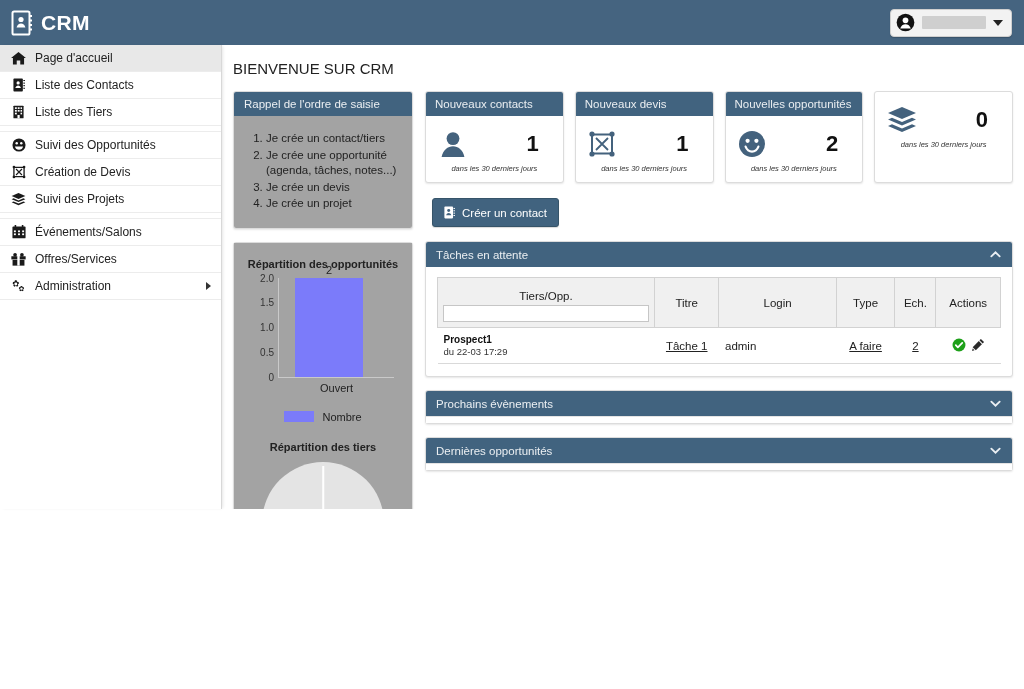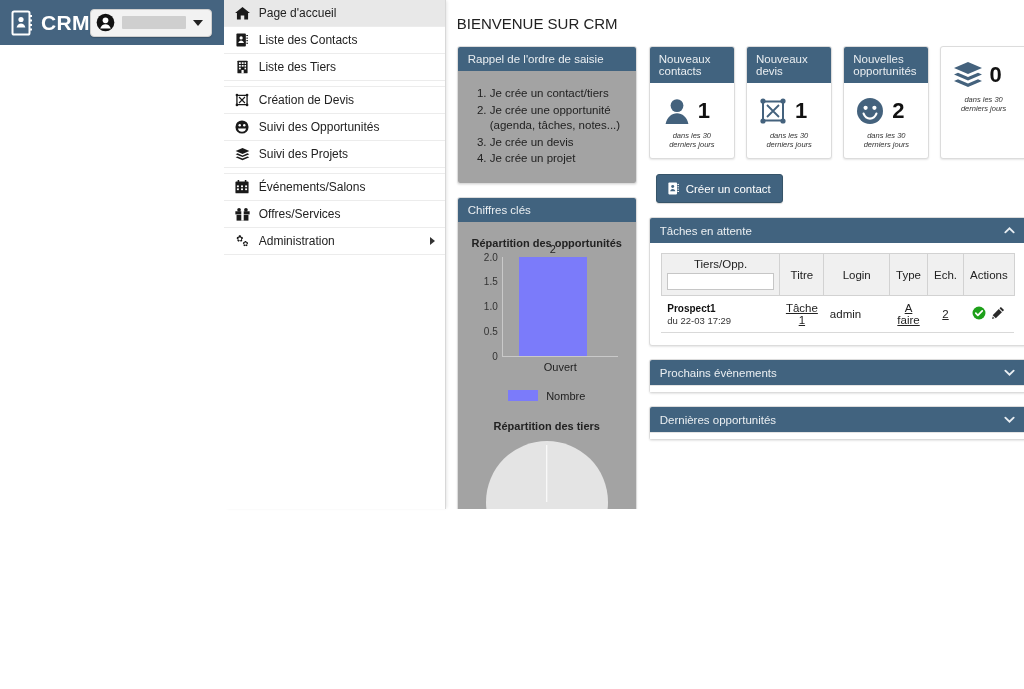--- a/index.html
+++ b/index.html
@@ -3,21 +3,21 @@
 <meta charset="utf-8">
 <style>
   * { box-sizing: border-box; }
   html, body { margin:0; padding:0; }
   body {
     width:1024px; height:689px; overflow:hidden;
     font-family:"Liberation Sans", sans-serif;
     background:#ffffff; color:#333;
     font-size:12px;
   }
-  .app { position:relative; width:1024px; height:509px; display:flex; flex-direction:row; }
+  .app { position:relative; width:1024px; height:509px; display:flex; flex-direction:column; }
 
   
   .topbar {
     height:45px; background:#456480; display:flex; align-items:center;
     justify-content:space-between; padding:0 12px 0 10px; flex:0 0 45px;
   }
   .brand { display:flex; align-items:center; gap:9px; }
   .brand-icon { width:22px; height:26px; display:block; }
   .brand-text { color:#fff; font-size:21px; font-weight:bold; letter-spacing:.3px; }
   .userbox {
@@ -95,21 +95,21 @@
   }
   .btn svg { display:block; }
 
   
   .tbl-wrap { padding:10px 11px 12px 11px; }
   table.tasks { width:100%; border-collapse:collapse; font-size:11.5px; }
   table.tasks th {
     background:#f0f0f0; border:1px solid #d2d2d2; color:#222; font-weight:normal;
     padding:5px 6px; text-align:center; vertical-align:middle;
   }
-  table.tasks th.filter-col { padding:4px 5px 5px 5px;margin-left:8px; }
+  table.tasks th.filter-col { padding:12px 5px 5px 5px;margin-left:8px; }
   .th-lbl { display:block; text-align:center; padding-bottom:3px; }
   .filter-input {
     width:100%; height:17px; border:1px solid #c6c6c6; background:#fff;
     font-family:"Liberation Sans", sans-serif; font-size:11px; padding:0 4px;
   }
   table.tasks td { border-bottom:1px solid #d9d9d9; padding:6px 6px; color:#222; vertical-align:middle; }
   td.c { text-align:center;text-decoration:underline; }
   .tiers-name { font-weight:bold; font-size:10px; color:#111; }
   .tiers-date { font-size:9.5px; color:#333; margin-top:1px; }
   .act-icons { display:flex; align-items:center; justify-content:center; gap:5px; }
@@ -211,45 +211,45 @@
             </g>
           </svg>
         </span>
         <span class="lbl">Liste des Tiers</span>
       </div>
 
       <div class="nav-sep"></div>
 
       <div class="nav-item">
         <span class="ic">
+          <svg viewBox="0 0 16 16" width="14" height="14">
+            <circle cx="8" cy="8" r="7.5" fill="#1a1a1a"></circle>
+            <circle cx="5.4" cy="6" r="1.4" fill="#fff"></circle>
+              <circle cx="10.6" cy="6" r="1.4" fill="#fff"></circle>
+            <path d="M3.4 9.6h9.2a4.7 4.7 0 0 1-9.2 0z" fill="#fff"></path>
+          </svg>
+        </span>
+        <span class="lbl">Suivi des Opportunités</span>
+      </div>
+
+      <div class="nav-item">
+        <span class="ic">
           <svg viewBox="0 0 16 16" width="14" height="14" fill="none" stroke="#1a1a1a" stroke-width="1.5">
             <path d="M2.2 2.4v11.2M13.8 2.4v11.2"></path>
             <path d="M2.2 2.8h11.6M2.2 13.2h11.6"></path>
             <path d="M4.6 4.6l6.8 6.8M11.4 4.6l-6.8 6.8" stroke-width="1.3"></path>
             <g fill="#1a1a1a" stroke="none">
               <circle cx="2.2" cy="2.4" r="1.5"></circle>
                 <circle cx="13.8" cy="2.4" r="1.5"></circle>
               <circle cx="2.2" cy="13.6" r="1.5"></circle>
                 <circle cx="13.8" cy="13.6" r="1.5"></circle>
             </g>
           </svg>
         </span>
         <span class="lbl">Création de Devis</span>
-      </div>
-
-      <div class="nav-item">
-        <span class="ic">
-          <svg viewBox="0 0 16 16" width="14" height="14">
-            <circle cx="8" cy="8" r="7.5" fill="#1a1a1a"></circle>
-            <circle cx="5.4" cy="6" r="1.4" fill="#fff"></circle>
-              <circle cx="10.6" cy="6" r="1.4" fill="#fff"></circle>
-            <path d="M3.4 9.6h9.2a4.7 4.7 0 0 1-9.2 0z" fill="#fff"></path>
-          </svg>
-        </span>
-        <span class="lbl">Suivi des Opportunités</span>
       </div>
 
       <div class="nav-item">
         <span class="ic">
           <svg viewBox="0 0 16 14" width="15" height="13" fill="#1a1a1a">
             <path d="M8 0L0.6 3.2 8 6.4l7.4-3.2z"></path>
             <path d="M0.6 6.6L8 9.8l7.4-3.2-2.1-.9L8 8l-5.3-2.3z"></path>
             <path d="M0.6 10L8 13.2 15.4 10l-2.1-.9L8 11.4 2.7 9.1z"></path>
           </svg>
         </span>
@@ -322,23 +322,20 @@
                   <span>Je crée une opportunité</span><br>
                   <span class="order-sub">(agenda, tâches, notes...)</span>
                 </li>
                 <li><span>Je crée un devis</span></li>
                 <li><span>Je crée un projet</span></li>
               </ol>
             </div>
           </div>
 
           <div class="panel">
-            <div class="panel-head">
-              <span>Chiffres clés</span>
-            </div>
             <div class="panel-body">
 
               <div class="chart-title">Répartition des opportunités</div>
               <div class="bar-chart">
                 <div class="bc-plot">
                   <div class="bc-ytick" style="top:0%">2.0</div>
                   <div class="bc-ytick" style="top:25%">1.5</div>
                   <div class="bc-ytick" style="top:50%">1.0</div>
                   <div class="bc-ytick" style="top:75%">0.5</div>
                   <div class="bc-ytick" style="top:100%">0</div>

